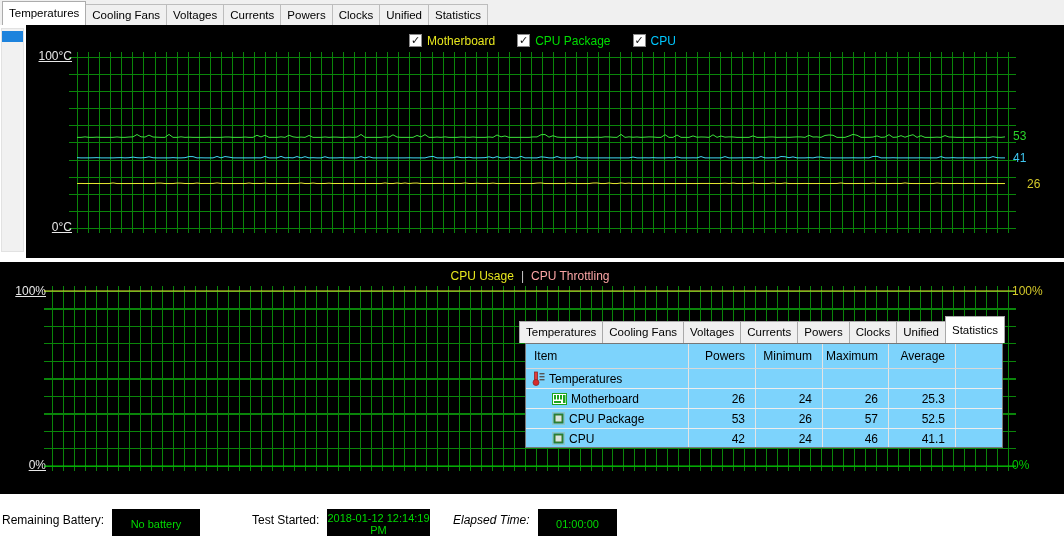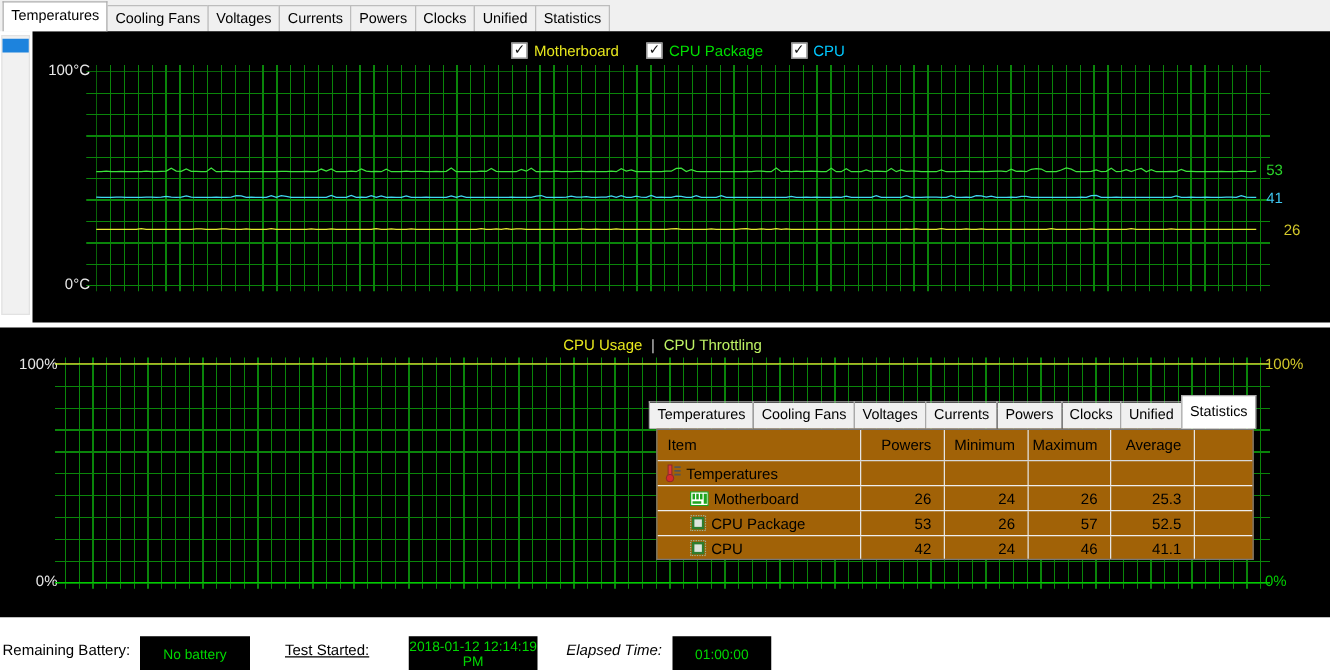--- a/index.html
+++ b/index.html
@@ -36,33 +36,33 @@
 
   
   .legend{position:absolute;left:77px;top:8px;width:931px;height:15px;display:flex;
           justify-content:center;align-items:center;gap:22px;}
   .legitem{display:flex;align-items:center;gap:5px;font-size:12px;}
   .cb{width:13px;height:13px;background:#fff;border:1px solid #8a8a8a;box-sizing:border-box;
       font-size:11px;line-height:11px;text-align:center;color:#111;}
   .cb::after{content:"✓";}
 
   .axlab{position:absolute;color:#e8e8e8;font-size:12px;}
-  .axlab.r{text-align:right;}
+  .axlab.r{text-align:right;text-decoration:underline;}
   .vallab{position:absolute;font-size:12px;}
 
   
   .utitle{position:absolute;left:52px;top:7px;width:956px;display:flex;justify-content:center;gap:7px;font-size:12px;}
 
   
   .popup{position:absolute;left:516px;top:315px;width:488px;height:133px;z-index:5;}
   .popup-tabs{display:flex;align-items:flex-end;height:28px;padding-left:3px;}
   .ptab{height:22px;line-height:21px;padding:0 6px;background:#f0f0f0;border:1px solid #a9a9a9;
         border-bottom:none;margin-right:-1px;font-size:11.5px;white-space:nowrap;box-sizing:border-box;background-clip:padding-box;}
   .ptab.active{background:#fff;height:27px;line-height:26px;position:relative;z-index:2;}
-  .ptable{position:absolute;top:28px;left:9px;right:1px;bottom:0;background:#a16207;
+  .ptable{position:absolute;top:28px;left:9px;right:1px;bottom:0;background:#7dd3fc;
           border:1px solid #777;box-sizing:border-box;overflow:hidden;}
   .trow{display:grid;grid-template-columns:163px 67px 67px 66px 67px 1fr;height:20px;
         border-bottom:1px solid #ededed;box-sizing:border-box;}
   .trow.header{height:25px;border-bottom:1px solid #d8d8d8;}
   .tcell{display:flex;align-items:center;justify-content:flex-end;padding-right:10px;
          border-right:1px solid #e4e4e4;box-sizing:border-box;overflow:hidden;}
   .tcell:last-child{border-right:none;}
   .tcell.item{justify-content:flex-start;padding-left:8px;padding-right:2px;gap:4px;}
   .trow .tcell.item.child{padding-left:26px;}
   .icon{display:inline-flex;flex:0 0 auto;}
@@ -124,21 +124,21 @@
 
     <div class="vallab" style="left: 1013px; top: 104px; color: rgb(42, 212, 42);">53</div>
     <div class="vallab" style="left: 1013px; top: 126px; color: rgb(63, 198, 240);">41</div>
     <div class="vallab" style="left: 1027px; top: 152px; color: rgb(212, 201, 42);">26</div>
   </div>
 
   <div class="panel2">
     <div class="utitle">
       <span style="color: rgb(231, 231, 29);">CPU Usage</span>
       <span style="color: rgb(204, 204, 204);">|</span>
-      <span style="color: #bef264;">CPU Throttling</span>
+      <span style="color: #fca5a5;">CPU Throttling</span>
     </div>
 
     <div class="hgrid hgrid2"></div>
     <div class="vgrid vgrid2"></div>
 
     <div class="axlab r" style="left:2px;top:22px;width:44px;">100%</div>
     <div class="axlab r" style="left:2px;top:196px;width:44px;">0%</div>
 
     <svg class="chart-svg" id="svg-usage" width="1064" height="232">
         <polyline points="44,29 1016,29" fill="none" stroke="#e8e832" stroke-width="1"></polyline>
@@ -244,19 +244,19 @@
         <div class="tcell">46</div>
         <div class="tcell">41.1</div>
         <div class="tcell"></div>
       </div>
     </div>
   </div>
 
   <div class="statusbar">
     <div class="slabel" style="left:2px;">Remaining Battery:</div>
     <div class="sbox" style="left:112px;width:88px;">No battery</div>
-    <div class="slabel" style="left:228px;text-decoration:underline;">Test Started:</div>
+    <div class="slabel" style="left:252px;">Test Started:</div>
     <div class="sbox" style="left:327px;width:103px;">2018-01-12 12:14:19 PM</div>
     <div class="slabel" style="left:453px;font-style:italic;">Elapsed Time:</div>
     <div class="sbox" style="left:538px;width:79px;">01:00:00</div>
   </div>
 
 </div>
 
 </body></html>

